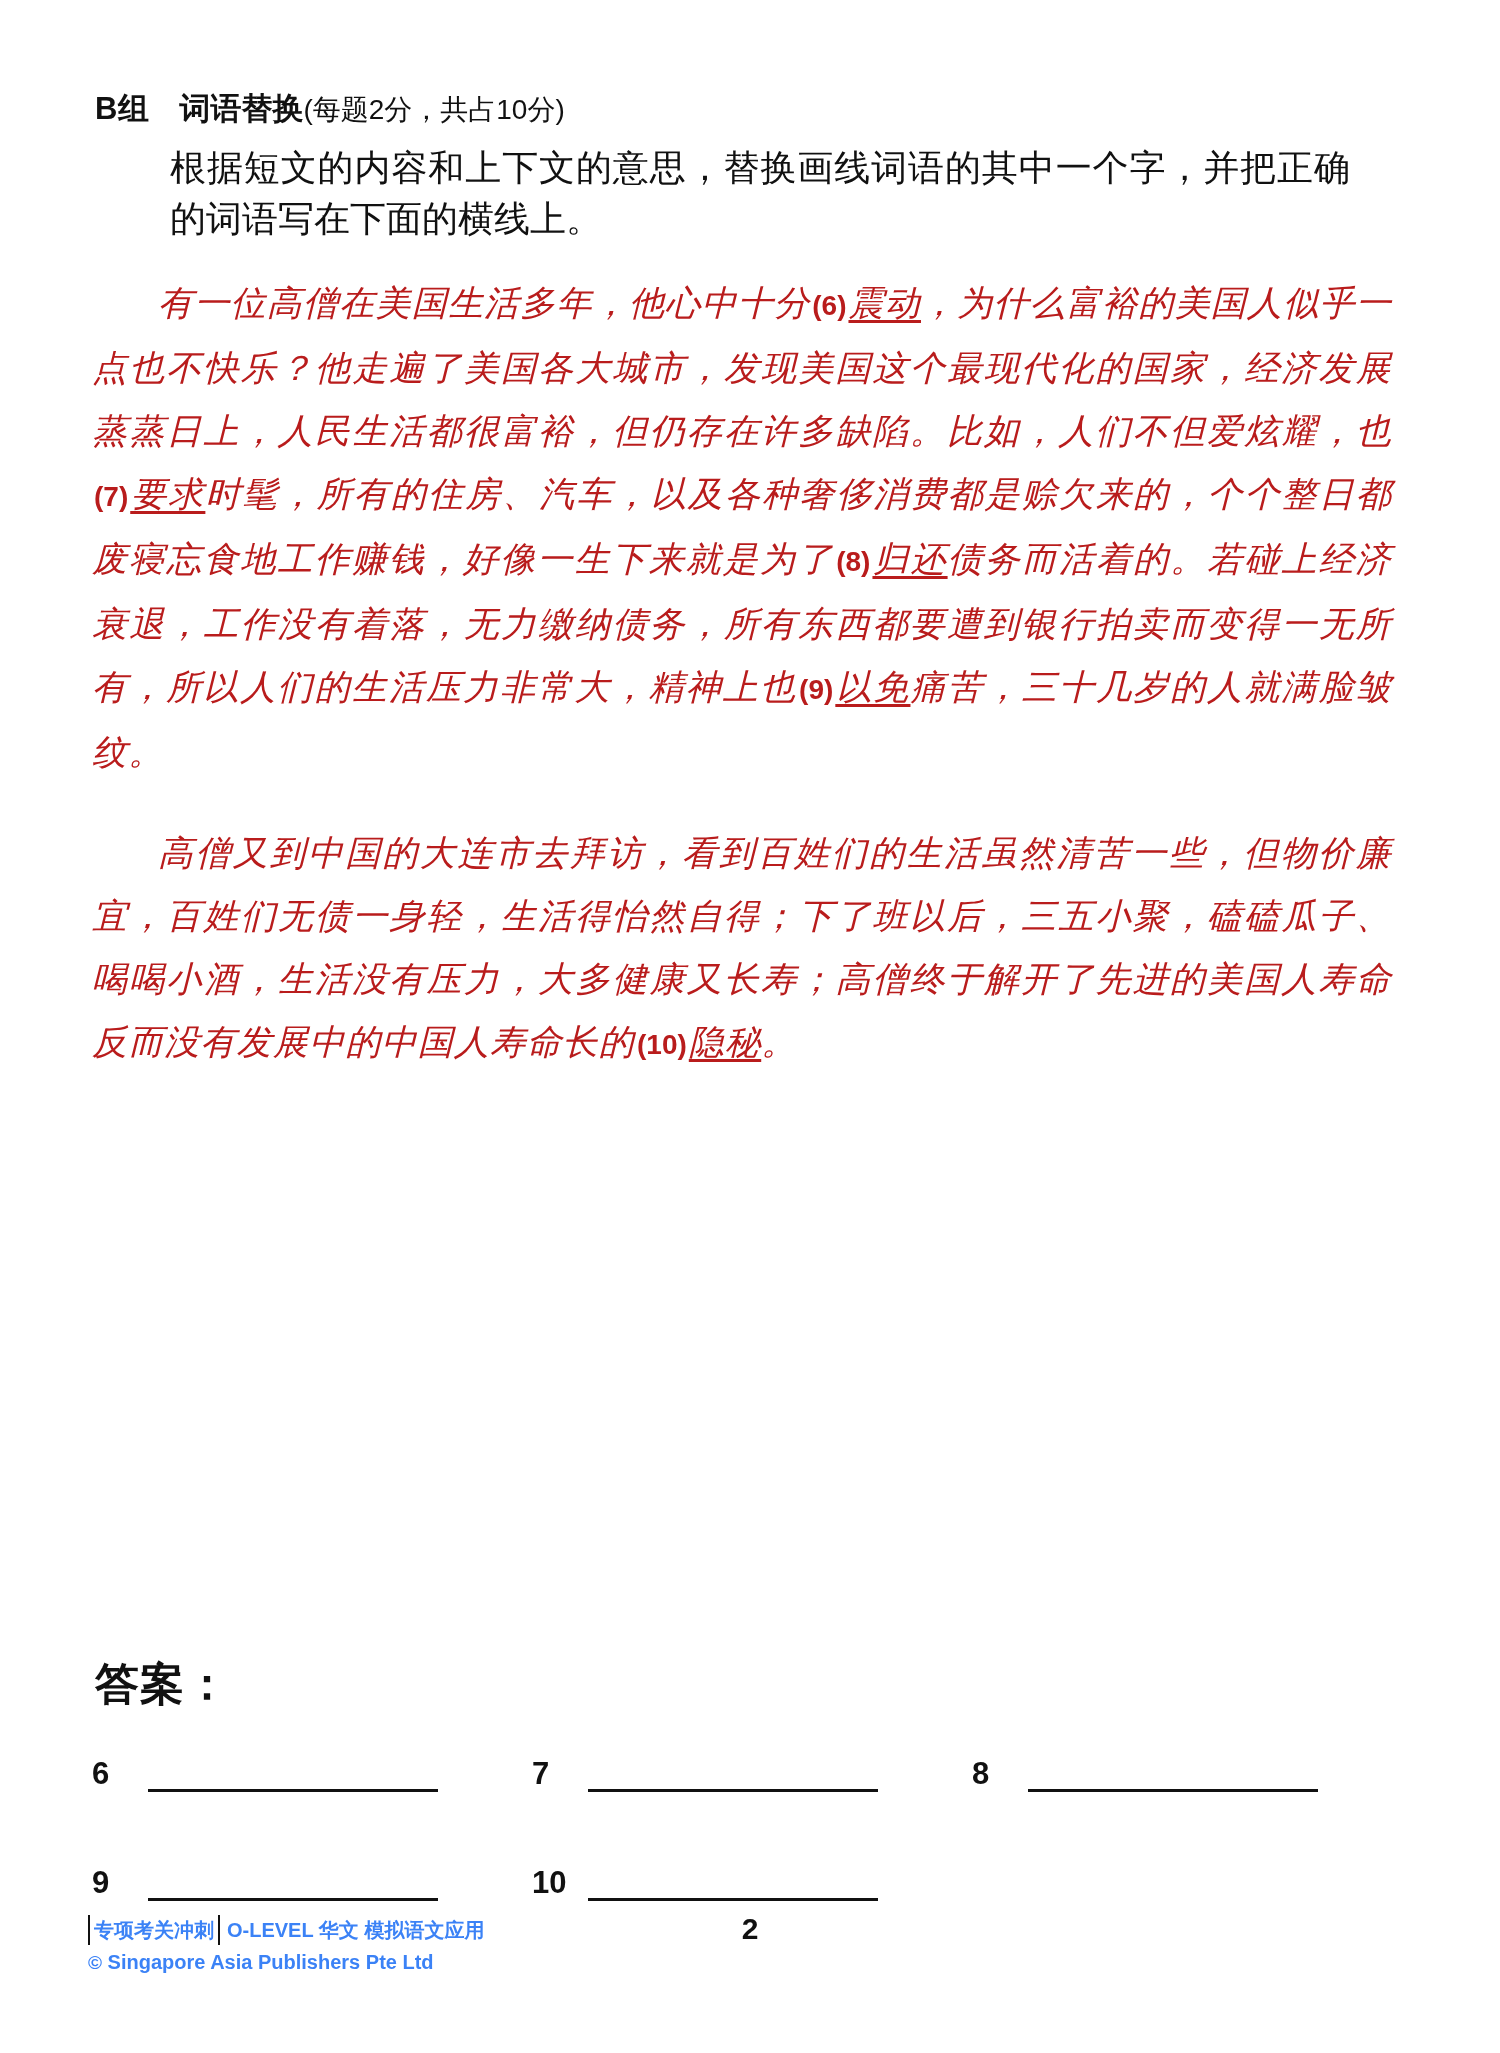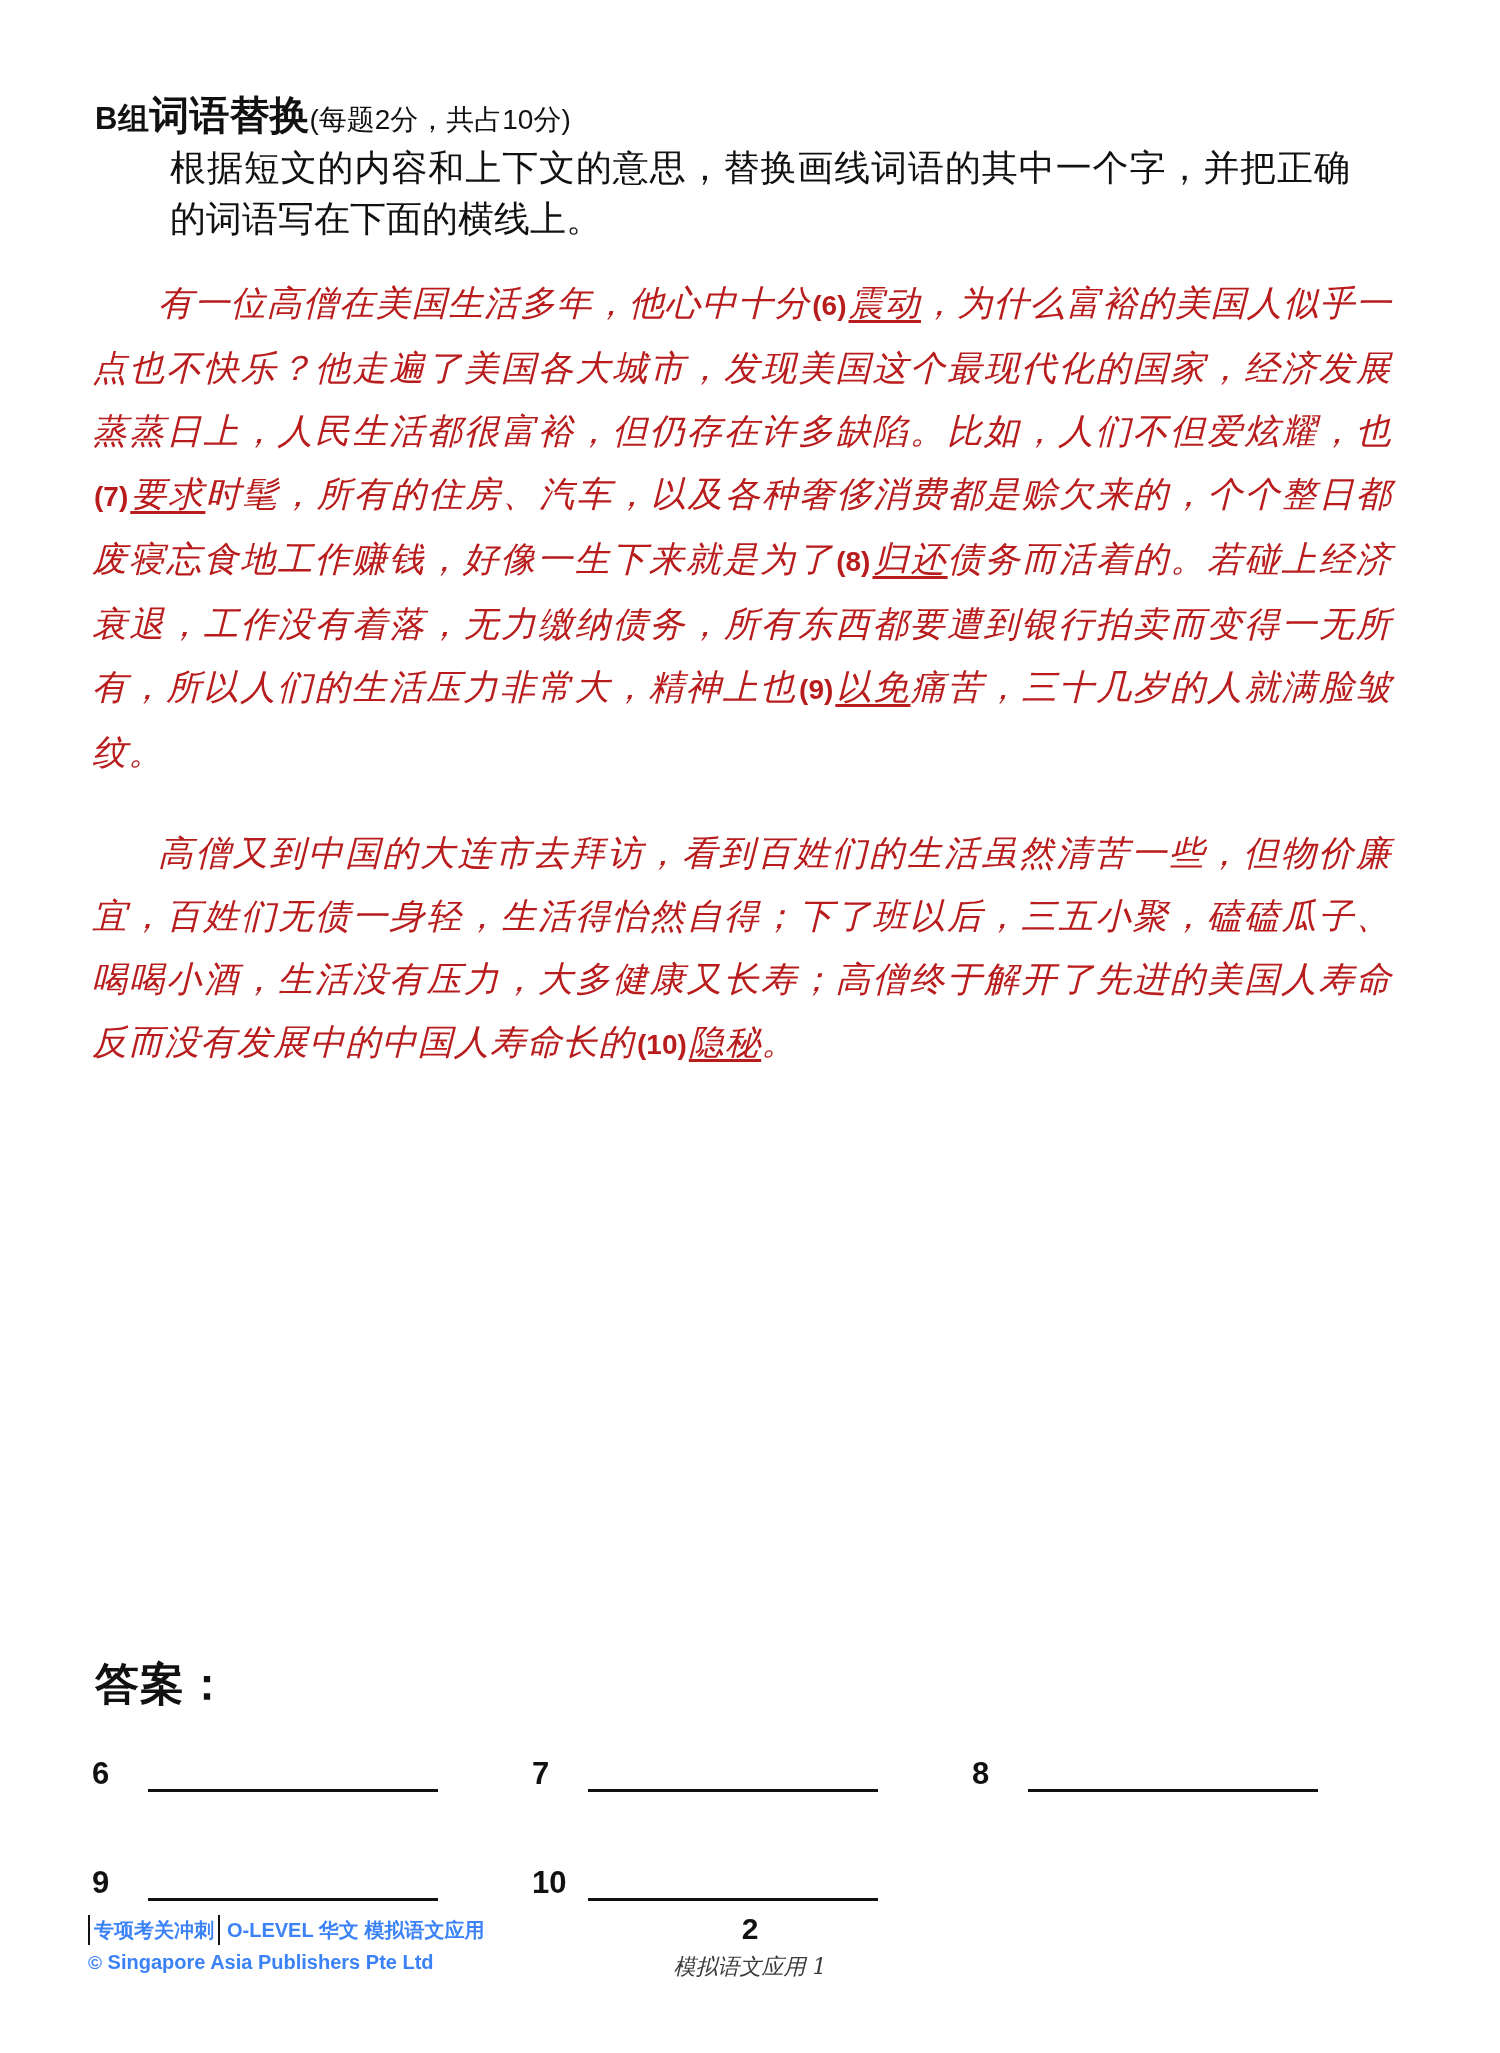--- a/index.html
+++ b/index.html
@@ -32,22 +32,23 @@
     display: flex;
     align-items: baseline;
     white-space: nowrap;
   }
   .section-label {
     font-size: 31px;
     font-weight: bold;
     letter-spacing: 0.5px;
   }
   .section-title {
-    font-size: 40px;
-    font-weight: bold;
+    font-size: 31px;
+    font-weight: bold;
+    margin-left: 30px;
   }
   .section-marks {
     font-size: 28px;
     font-weight: normal;
     margin-left: 0;
   }
 
   
   .instruction {
     position: absolute;
@@ -227,15 +228,14 @@
     <div>
       <span class="footer-series">专项考关冲刺</span><span>O-LEVEL 华文 模拟语文应用</span>
     </div>
     <div class="footer-copy">
       <span class="copy-sym">©</span>
       <span>Singapore Asia Publishers Pte Ltd</span>
     </div>
   </div>
 
   <div class="page-number">2</div>
-  <div class="footer-center-note">模拟语文应用  1</div>
 
 </div>
 
 </body></html>

